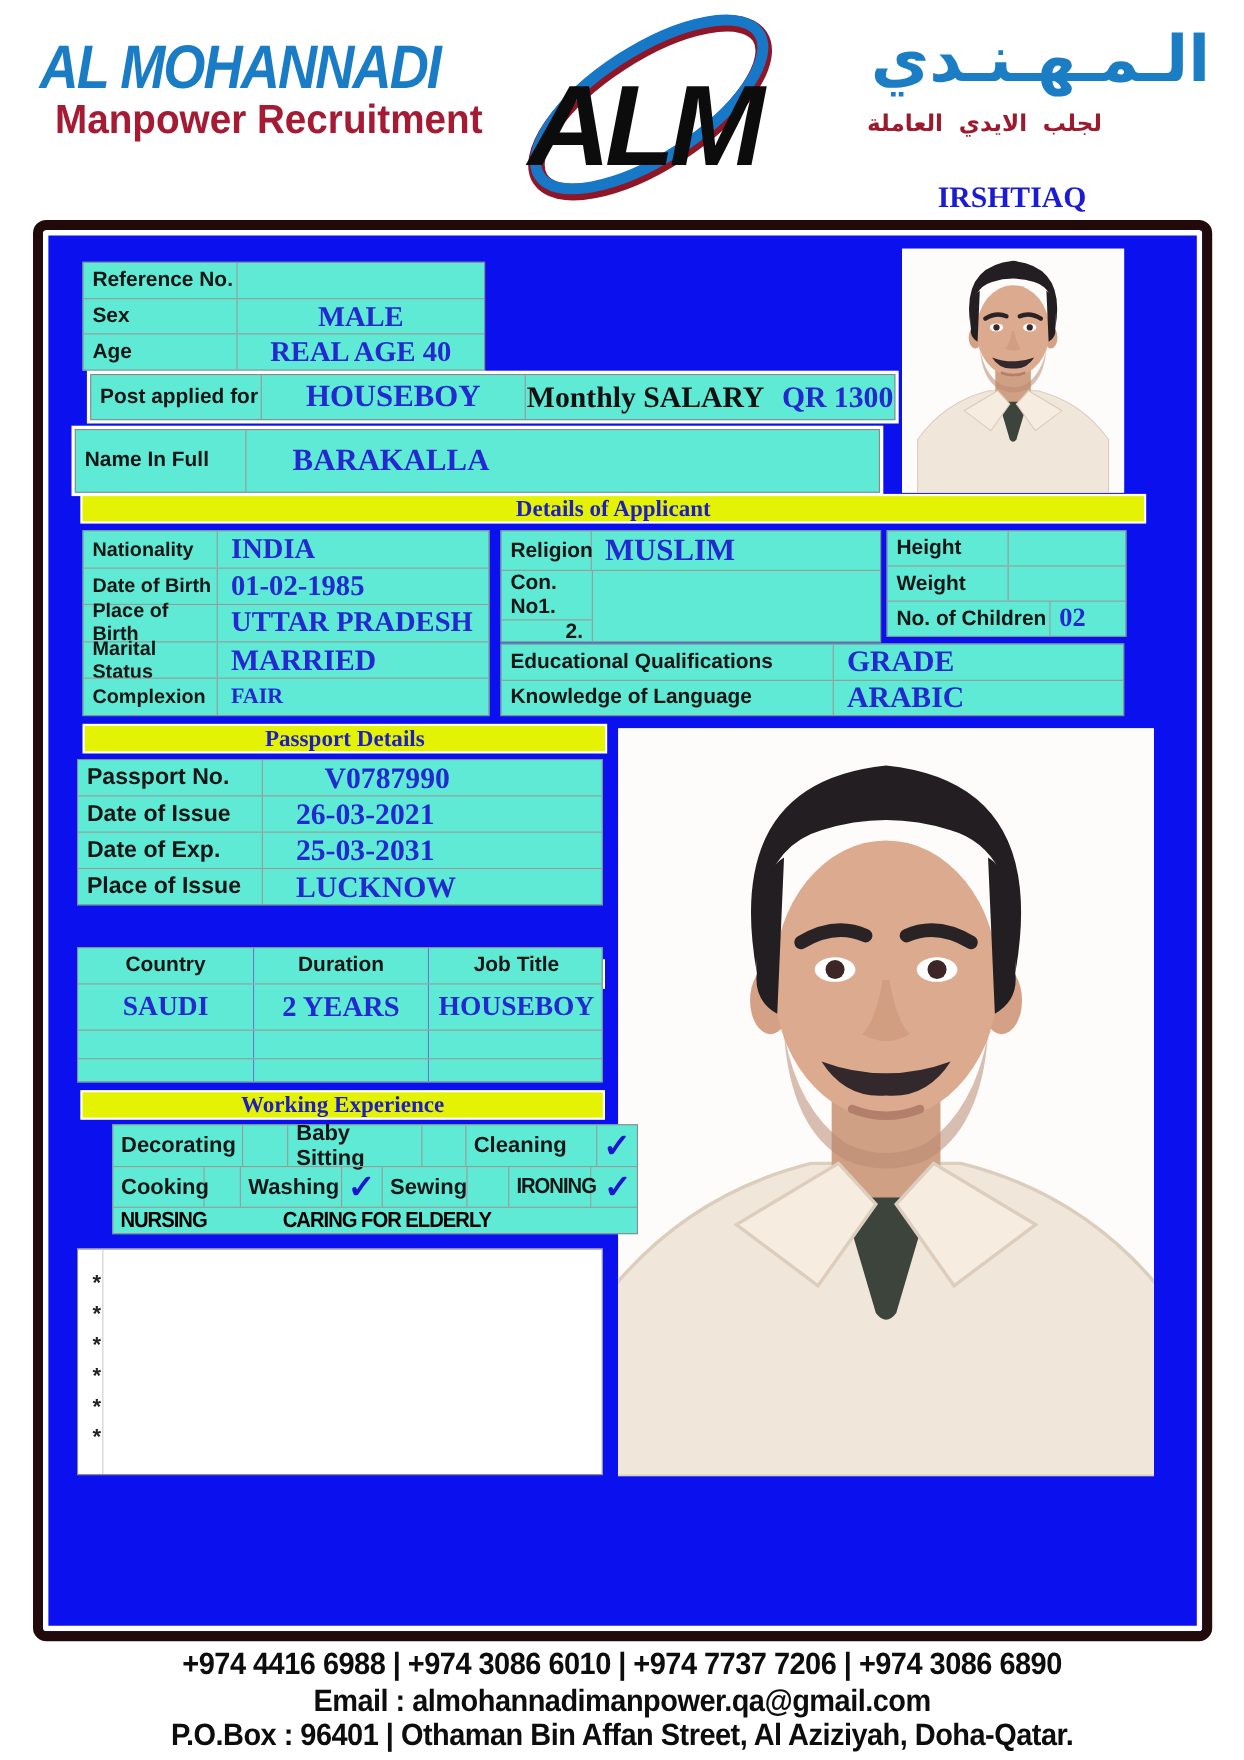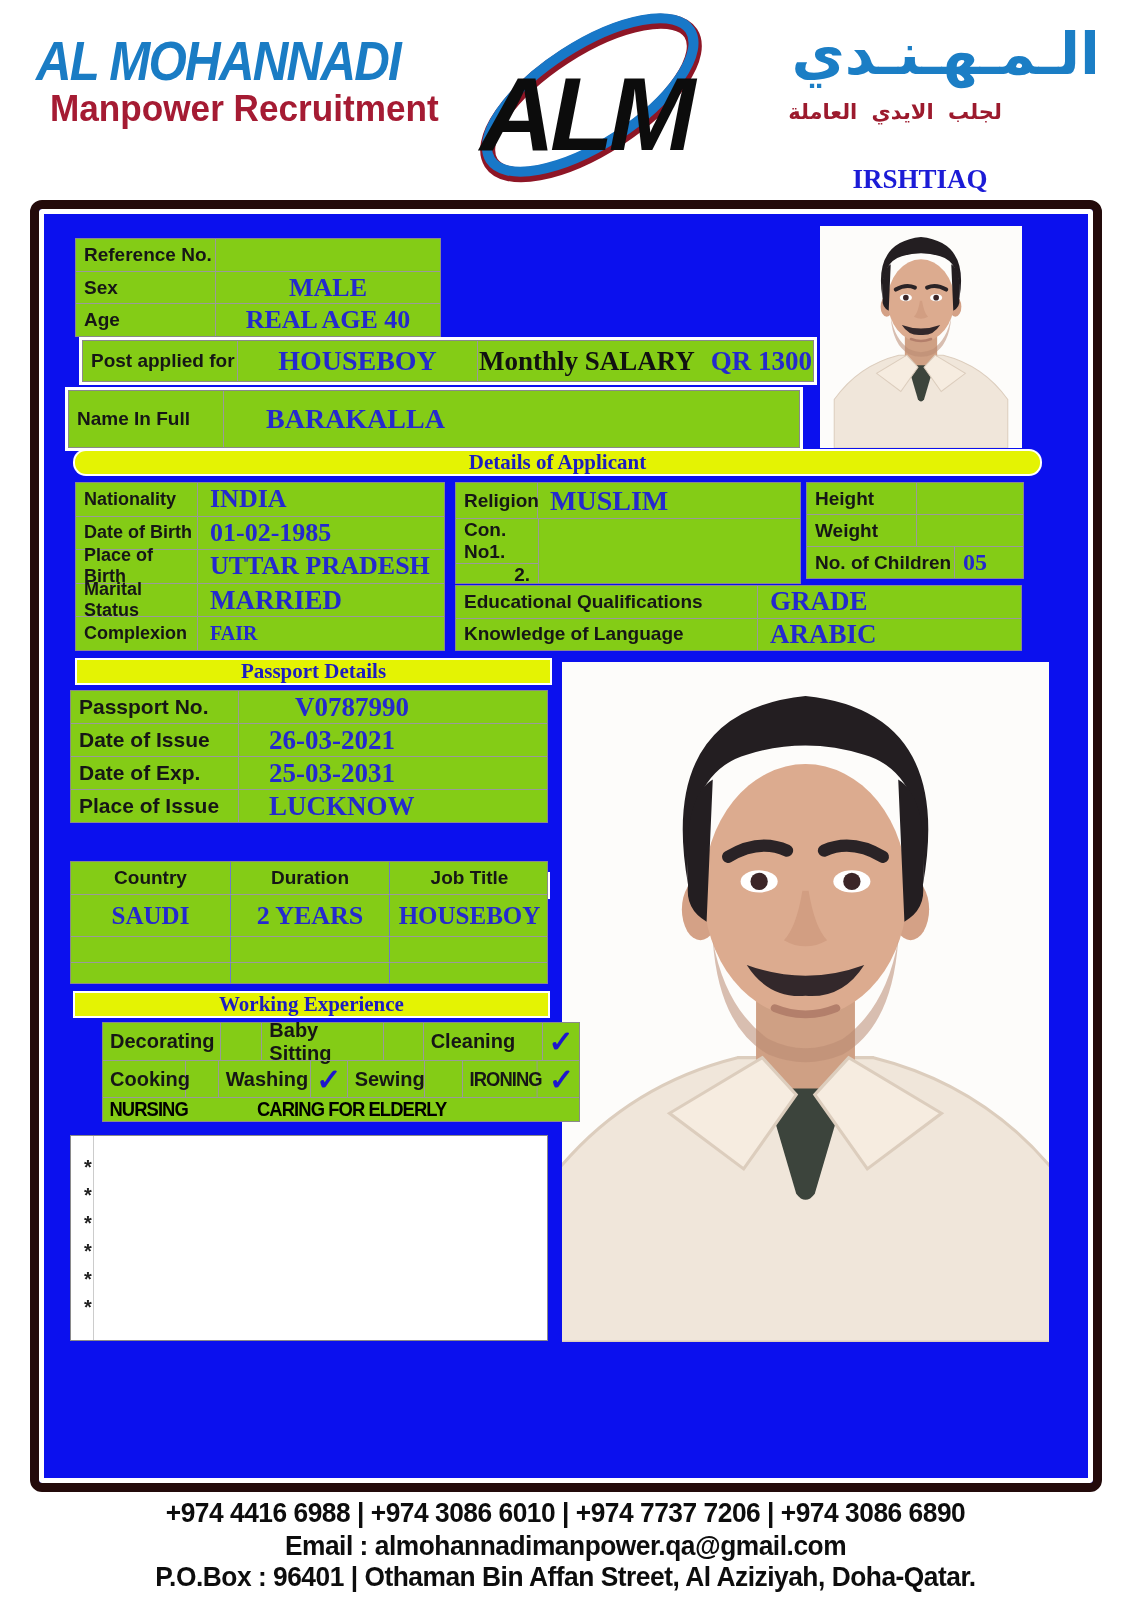--- a/index.html
+++ b/index.html
@@ -18,21 +18,21 @@
               font:700 21px "DejaVu Sans",sans-serif;color:#9c1a2d;word-spacing:7px;}
   .irshtiaq{position:absolute;left:830px;top:164px;width:180px;text-align:center;
             font:700 27px "Liberation Serif",serif;color:#1b1bd6;}
 
   
   .card{position:absolute;left:30px;top:200px;width:1072px;height:1292px;box-sizing:border-box;
         border:9px solid #230a0a;border-radius:12px;background:#0b10ee;
         box-shadow:inset 0 0 0 5px #ffffff;}
 
   
-  .tbl{position:absolute;display:flex;flex-direction:column;background:#84cc16;border:1px solid #8a8a8a;box-sizing:border-box;}
+  .tbl{position:absolute;display:flex;flex-direction:column;background:#5eead4;border:1px solid #8a8a8a;box-sizing:border-box;}
   .trow{display:flex;flex:1;border-top:1px solid #9a9a9a;min-height:0;}
   .trow:first-child{border-top:none;}
   .lbl{font-weight:700;font-size:19px;color:#161616;display:flex;align-items:center;
        padding-left:8px;border-right:1px solid #9a9a9a;box-sizing:border-box;flex:none;}
   .val{font-family:"Liberation Serif",serif;font-weight:700;color:#2429cf;display:flex;
        align-items:center;flex:1;padding-left:12px;box-sizing:border-box;}
   .val.center{justify-content:center;padding-left:0;}
   .ybar{position:absolute;background:#e4f303;display:flex;align-items:center;justify-content:center;
         font:700 21px "Liberation Serif",serif;color:#1d1dc0;box-shadow:0 0 0 2px #ffffff;}
   .halo{box-shadow:0 0 0 3px #ffffff;}
@@ -136,21 +136,21 @@
     <div class="lbl" style="width:155px">Name In Full</div>
     <div class="val" style="font-size:28px;padding-left:42px;">BARAKALLA</div>
   </div>
 
   <div class="photo" style="left:820px;top:226px;width:202px;height:222px;">
     <svg width="202" height="222" viewBox="0 0 200 220">
         <use href="#portrait" xlink:href="#portrait"></use>
       </svg>
   </div>
 
-  <div class="ybar" style="left:75px;top:451px;width:965px;height:23px;border-radius:11px;">Details of Applicant</div>
+  <div class="ybar" style="left:75px;top:451px;width:965px;height:23px;">Details of Applicant</div>
 
   <div class="tbl" style="left:75px;top:482px;width:370px;height:169px;">
     <div class="trow">
       <div class="lbl" style="width:122px;font-size:18px">Nationality</div>
       <div class="val" style="font-size:26px">INDIA</div>
     </div>
     <div class="trow">
       <div class="lbl" style="width:122px;font-size:18px">Date of Birth</div>
       <div class="val" style="font-size:26px">01-02-1985</div>
     </div>
@@ -186,21 +186,21 @@
     <div class="trow">
       <div class="lbl" style="width:110px">Height</div>
       <div class="val"></div>
     </div>
     <div class="trow">
       <div class="lbl" style="width:110px">Weight</div>
       <div class="val"></div>
     </div>
     <div class="trow">
       <div class="lbl" style="width:148px">No. of Children</div>
-      <div class="val" style="font-size:24px;padding-left:8px">05</div>
+      <div class="val" style="font-size:24px;padding-left:8px">02</div>
     </div>
   </div>
 
   <div class="tbl" style="left:455px;top:585px;width:567px;height:66px;">
     <div class="trow">
       <div class="lbl" style="width:302px">Educational Qualifications</div>
       <div class="val" style="font-size:27px">GRADE</div>
     </div>
     <div class="trow">
       <div class="lbl" style="width:302px">Knowledge of Language</div>

